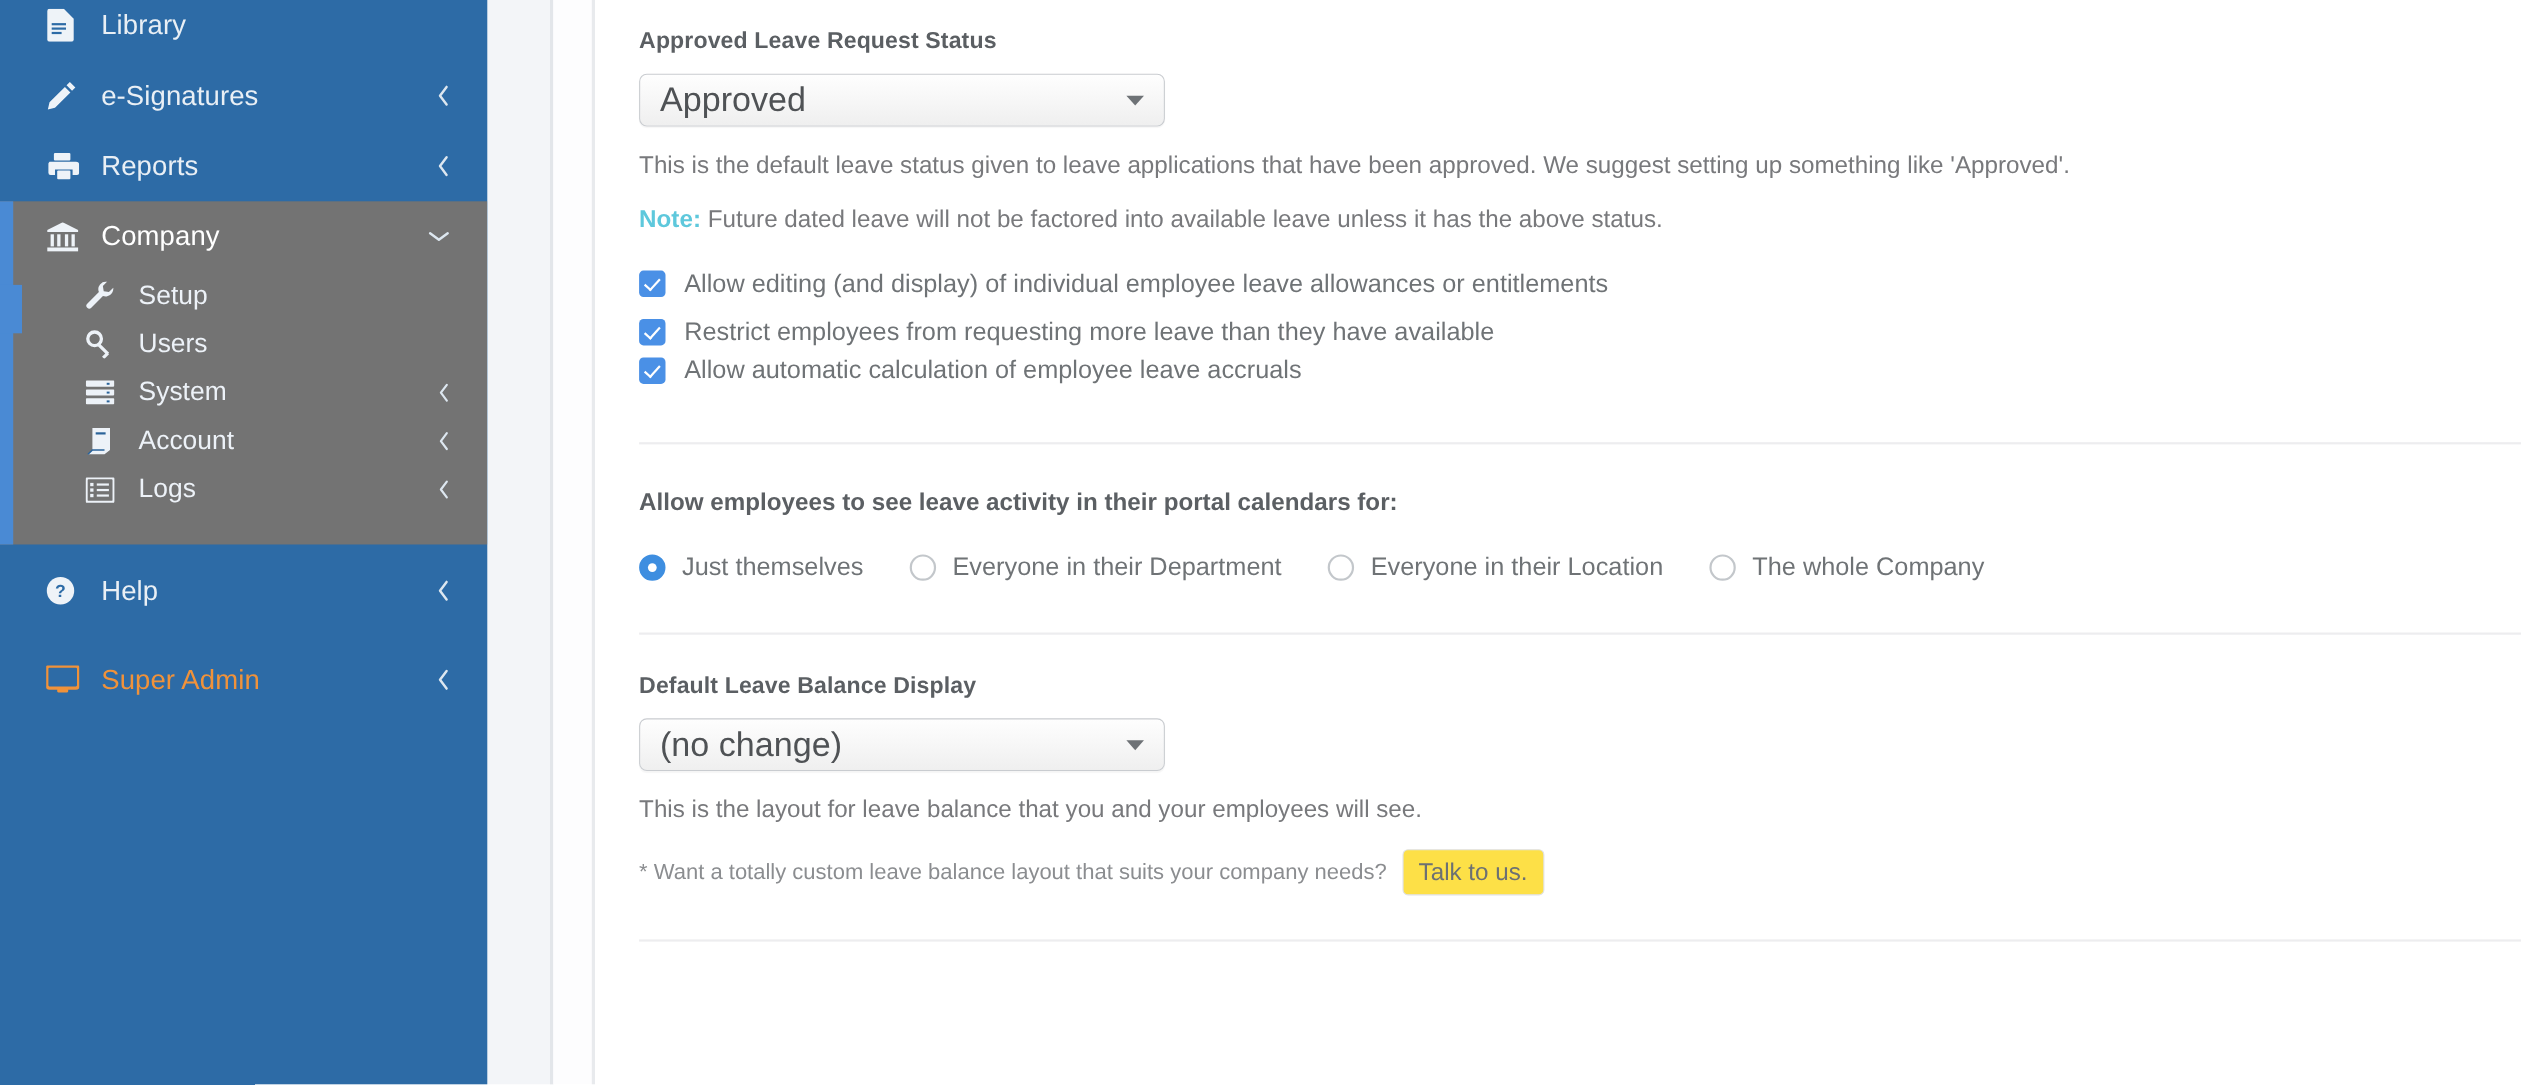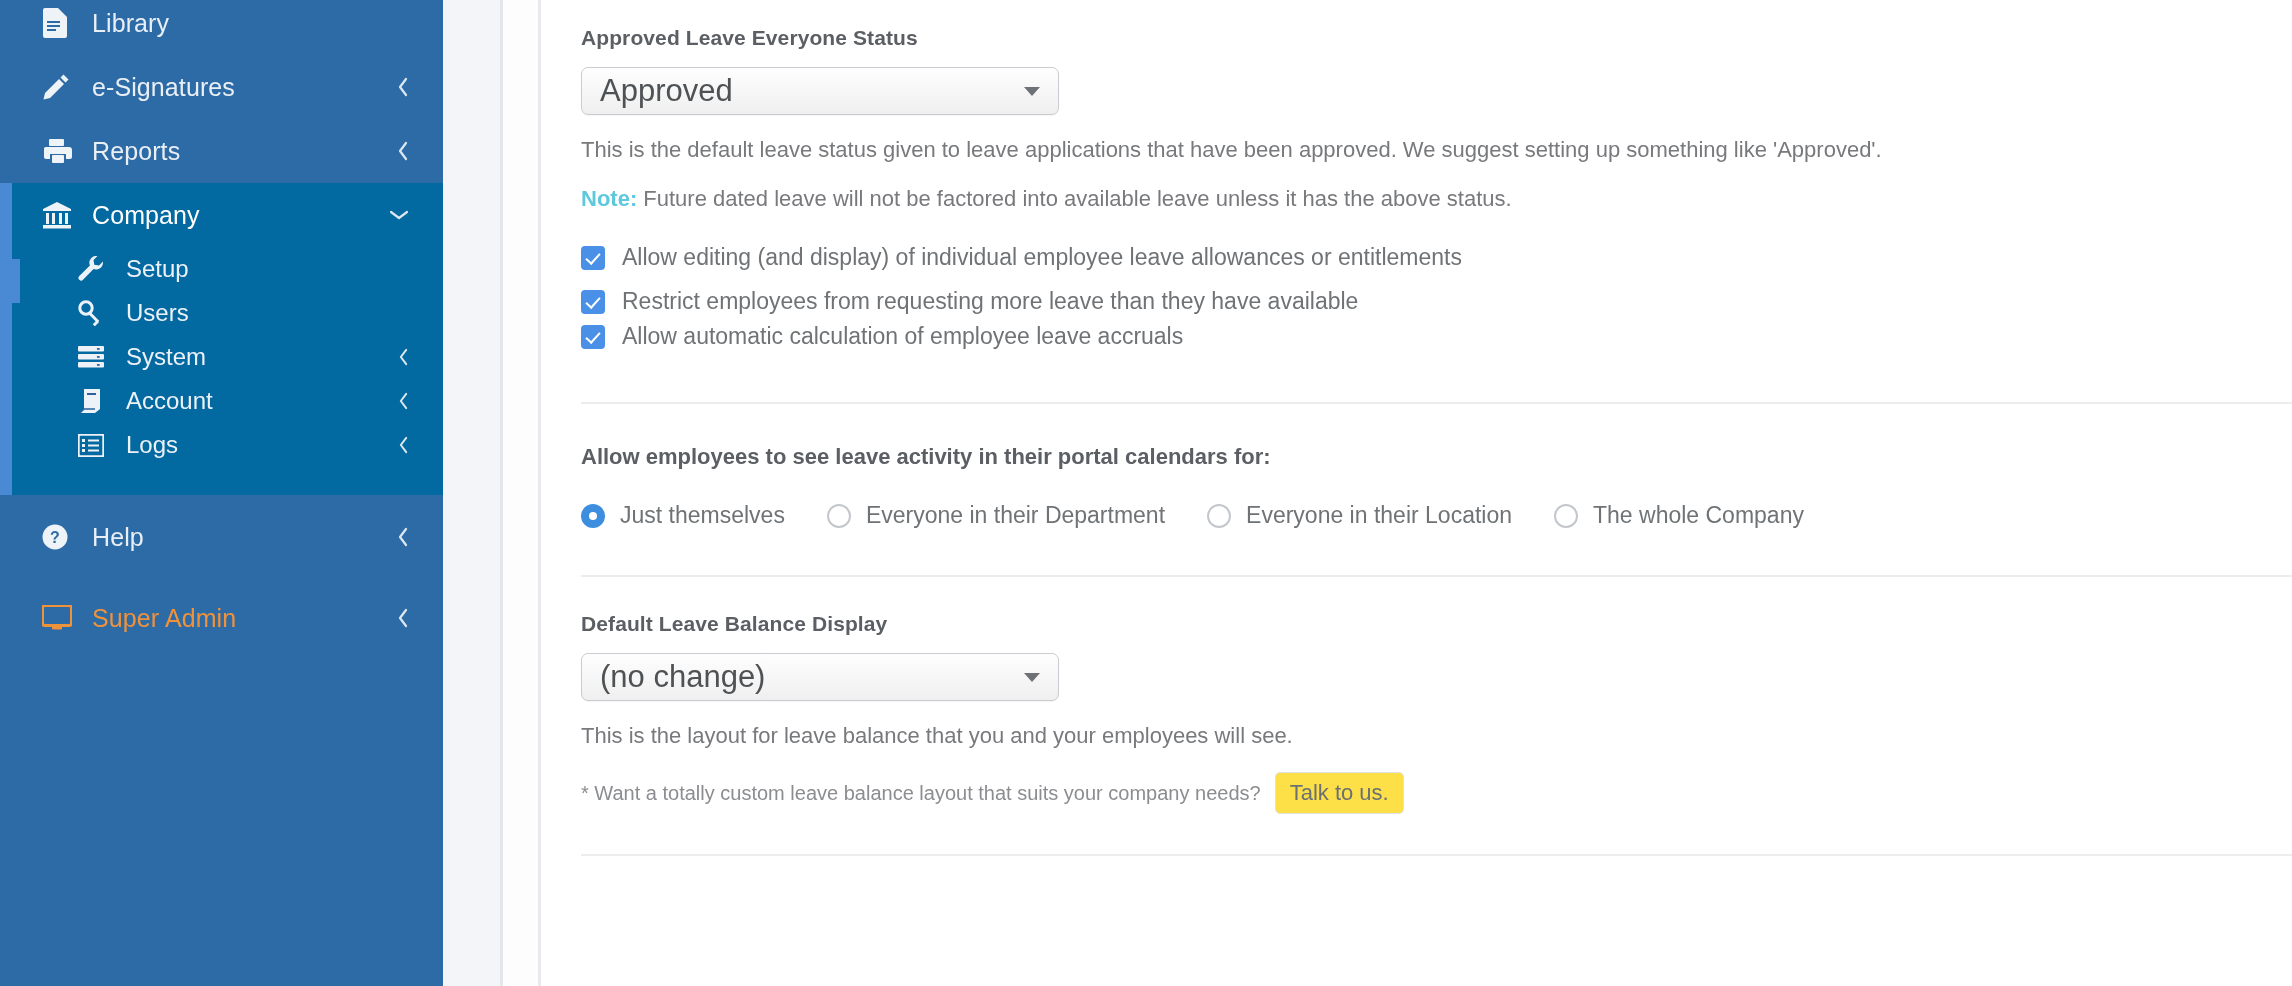--- a/index.html
+++ b/index.html
@@ -57,21 +57,21 @@
     font-size: 22px;
     line-height: 1;
     display: inline-flex;
     align-items: center;
   }
   .nav-item .chev svg { display:block; }
 
   
   .nav-group {
     position: relative;
-    background: #0369a1;
+    background: #737373;
   }
   .nav-group .nav-item { color: #ffffff; }
   .group-accent {
     position: absolute;
     left: 0; top: 0; bottom: 0;
     width: 12px;
     background: #4a8ad4;
   }
 
   .sub-item {
@@ -475,21 +475,21 @@
     </div>
   </nav>
 
   <div class="gutter-grey"></div>
   <div class="gutter-white"></div>
 
   <main class="main">
     <div class="content">
 
       <section style="padding-top:26px;">
-        <div class="field-label">Approved Leave Everyone Status</div>
+        <div class="field-label">Approved Leave Request Status</div>
 
         <div class="select-wrap">
           <div class="select-box">
             <span class="sel-val">Approved</span>
             <span class="caret"></span>
           </div>
         </div>
 
         <p class="helper-text">This is the default leave status given to leave applications that have been approved. We suggest setting up something like 'Approved'.</p>
 

